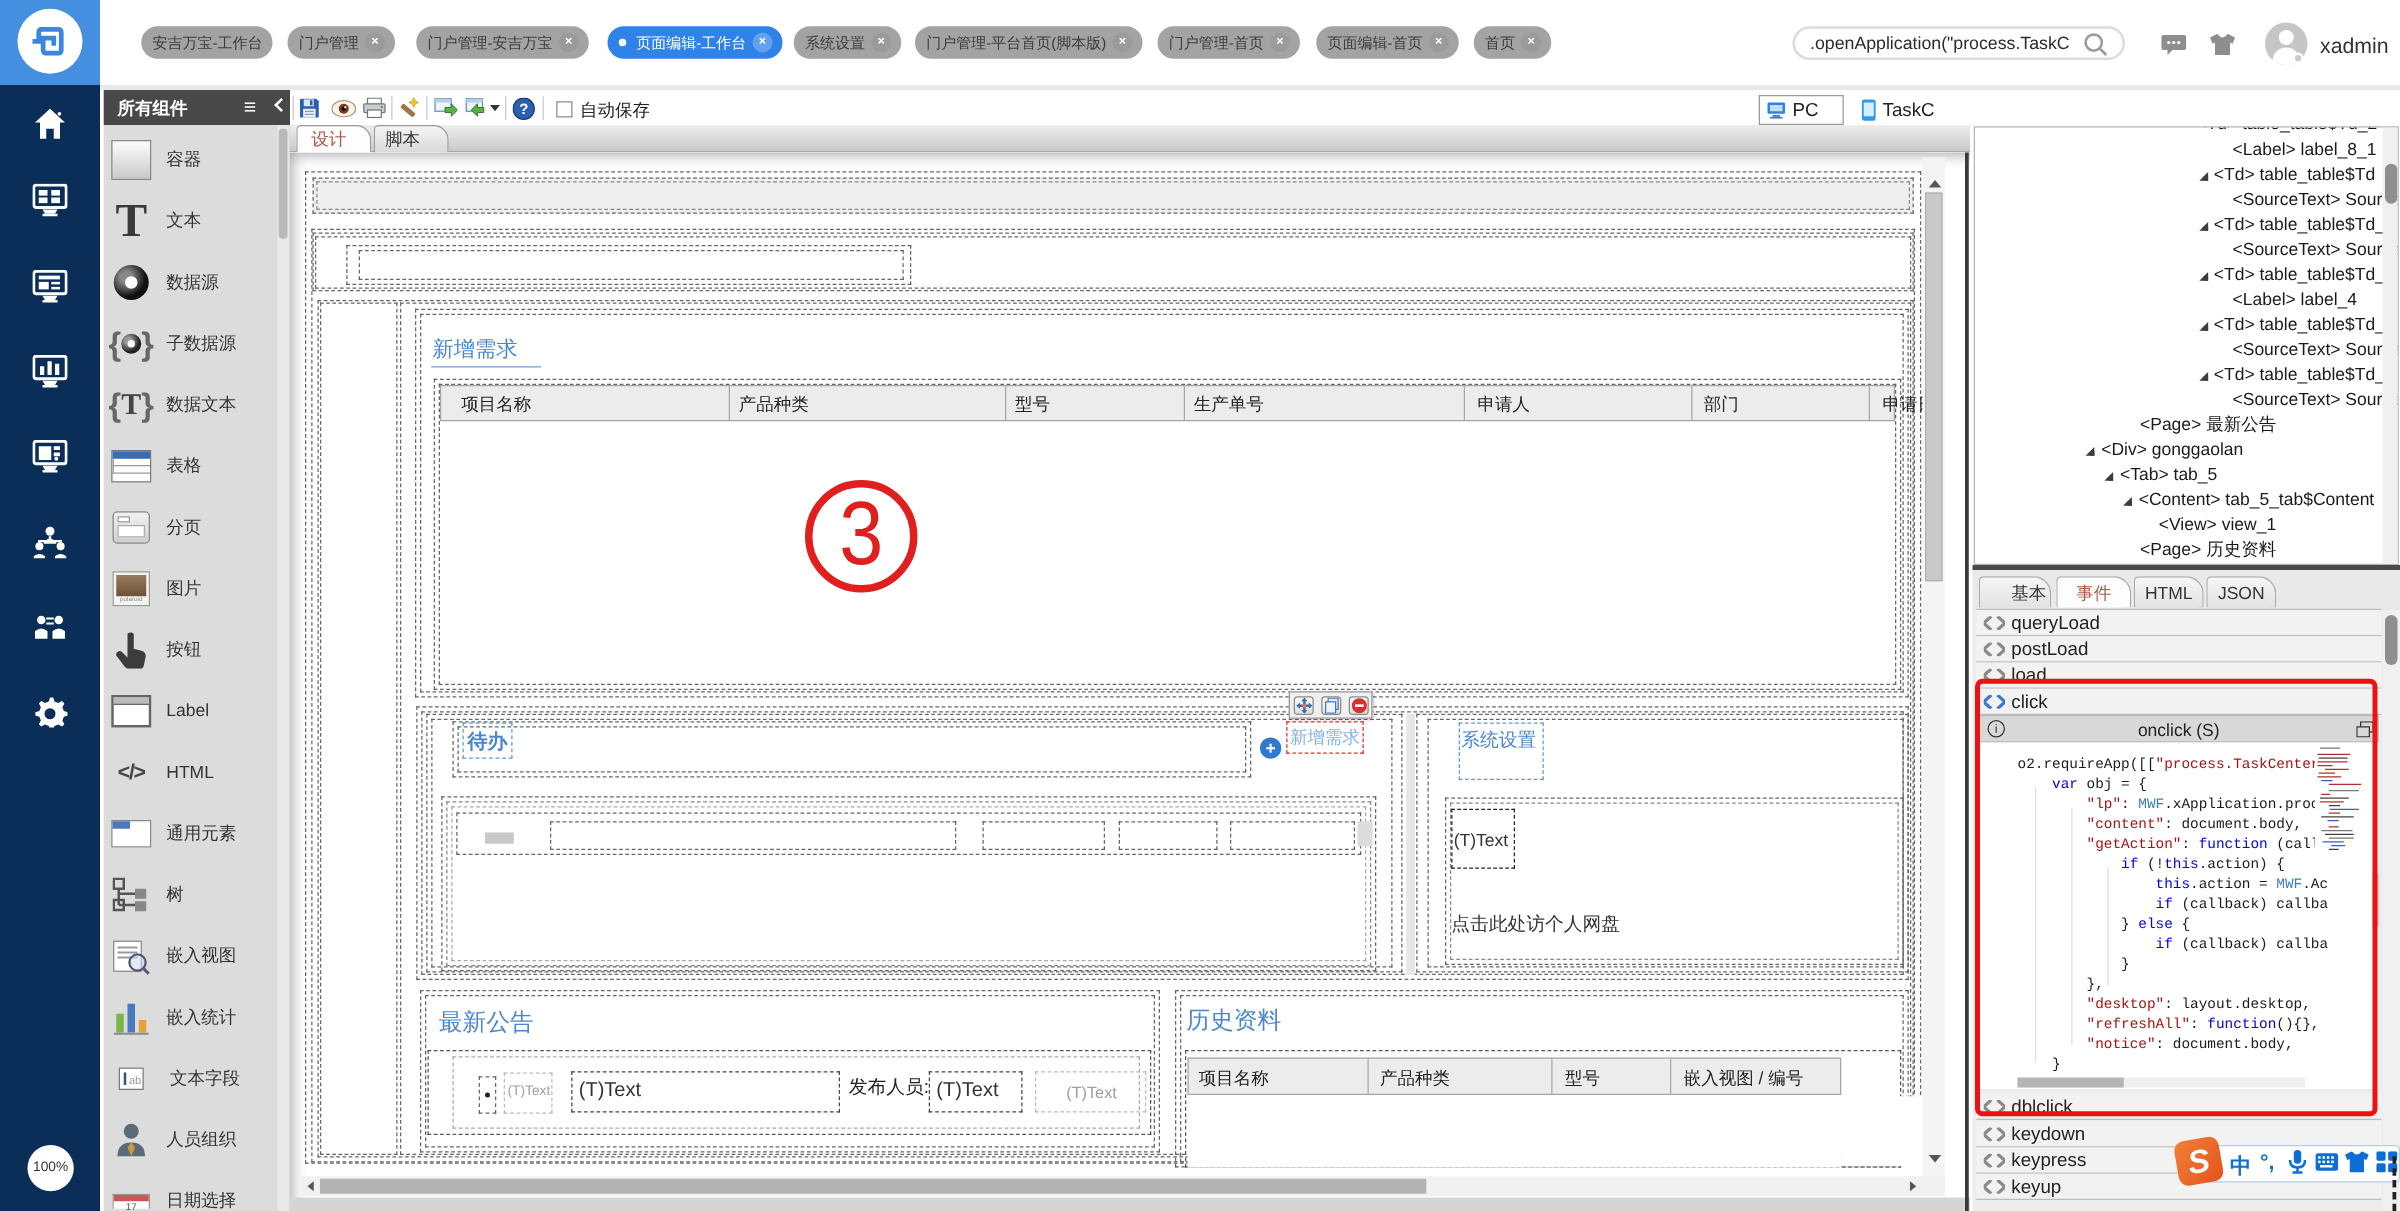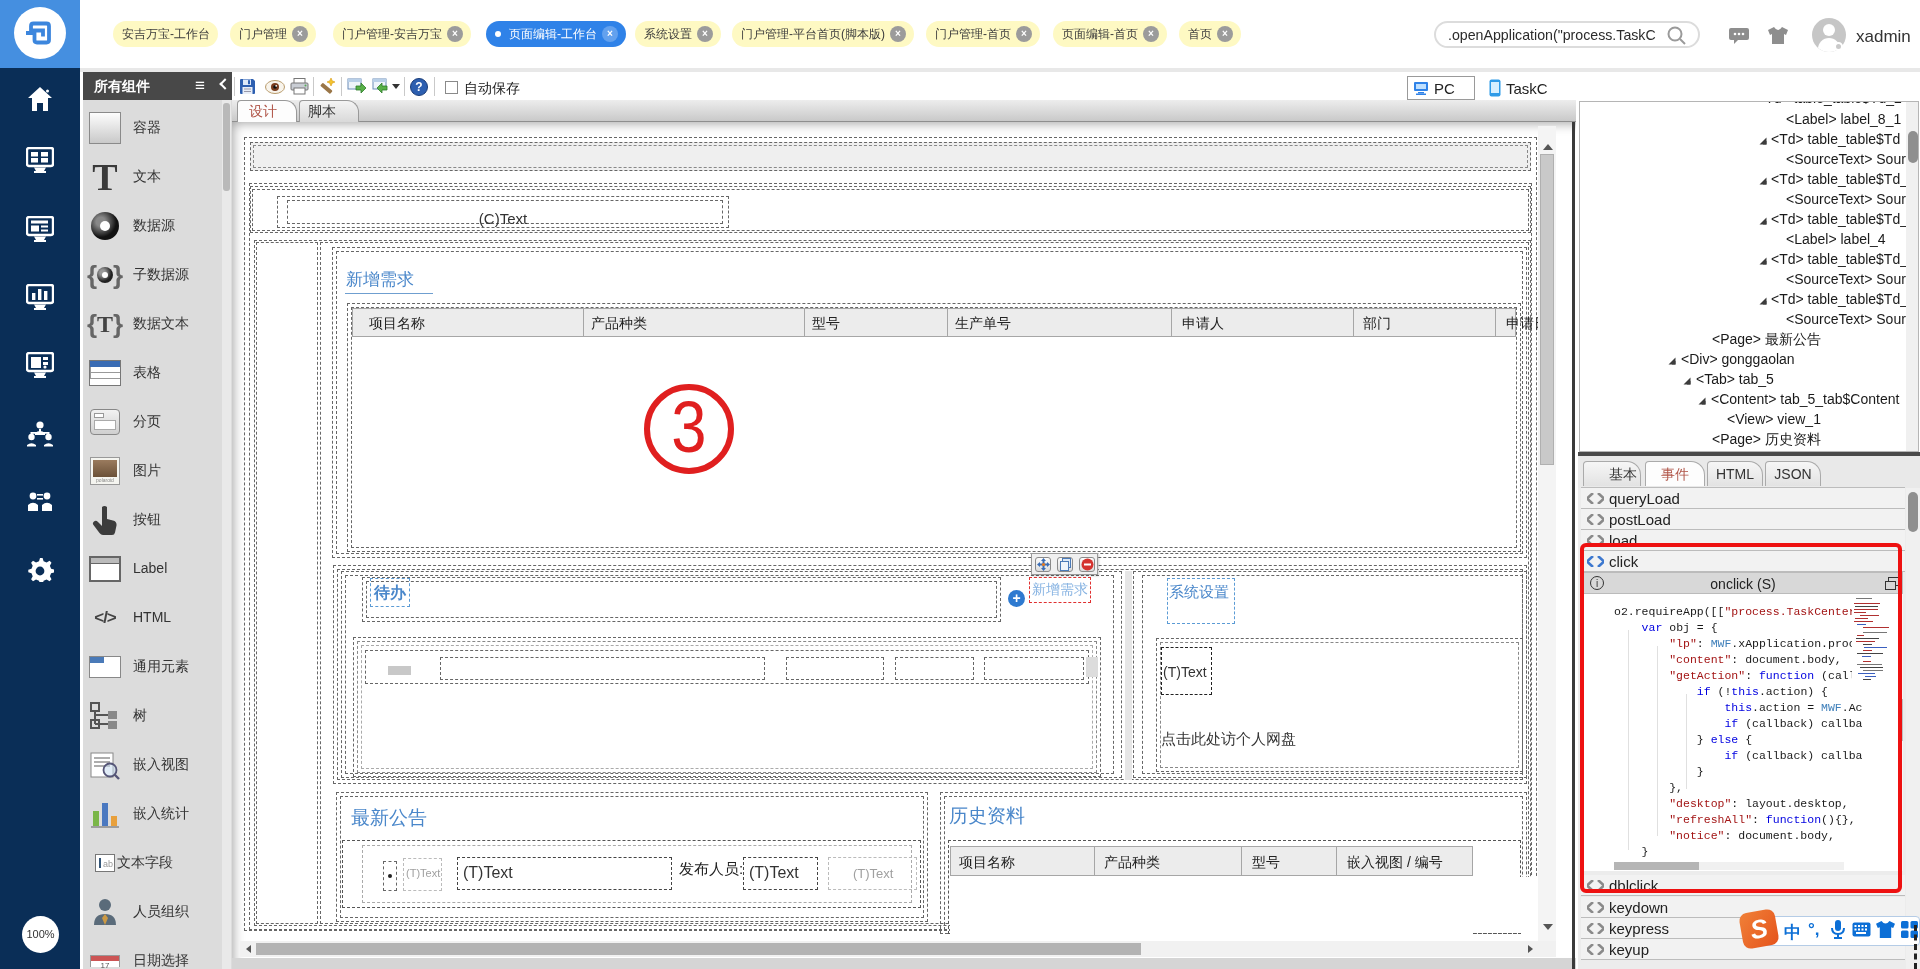--- a/index.html
+++ b/index.html
@@ -1,19 +1,19 @@
 <!DOCTYPE html>
 <html><head>
 <meta charset="utf-8">
 <style>
   * { margin:0; padding:0; box-sizing:border-box; }
   html,body { width:1920px; height:969px; overflow:hidden; font-family:"Liberation Sans",sans-serif; background:#fff; }
   .abs { position:absolute; }
   #page { position:relative; width:1920px; height:969px; }
-  .pill { position:absolute; top:21px; height:26px; background:#fef9c3; border-radius:13px;
+  .pill { position:absolute; top:21px; height:26px; background:#a3a3a3; border-radius:13px;
           display:flex; align-items:center; padding:0 8px 0 9px; font-size:12px; color:#3c3c3c; white-space:nowrap; }
   .pill .x { width:16px; height:16px; border-radius:50%; background:#9b9b9b; color:#fff; font-size:10px;
              line-height:16px; text-align:center; margin-left:5px; font-weight:bold; flex:none; }
   .pill.active { background:#2f82e8; color:#fff; }
   .pill.active .x { background:rgba(255,255,255,.25); color:#fff; }
   .dot { width:6px; height:6px; border-radius:50%; background:#fff; margin-right:8px; }
   .db { border:1px dashed #666; position:absolute; }
   .hdrcell { position:absolute; top:0; bottom:0; border-left:1px solid #a6a6a6; }
   .tri { position:absolute; width:0; height:0; border-left:7px solid transparent; border-top:7px solid transparent;
          border-right:7px solid #3c3c3c; border-bottom:7px solid #3c3c3c; transform:scale(.5); }
@@ -263,21 +263,21 @@
         <line x1="0" y1="28" x2="28" y2="28" stroke="#888" stroke-width="1.5"></line>
       </svg>
     </div>
     <div class="abs" style="left:133px;top:805px;font-size:14px;color:#333;white-space:nowrap;">嵌入统计</div>
     <div class="abs" style="left:88px;top:846px;width:34px;height:34px;display:flex;align-items:center;justify-content:center;">
       <div style="width:20px;height:18px;border:1px solid #777;background:#fff;position:relative;">
         <div style="position:absolute;left:3px;top:3px;width:1.6px;height:10px;background:#357;"></div>
         <div style="position:absolute;left:7px;top:4px;font-size:9px;color:#999;">ab</div>
       </div>
     </div>
-    <div class="abs" style="left:117px;top:854px;font-size:14px;color:#333;white-space:nowrap;">文本字段</div>
+    <div class="abs" style="left:136px;top:854px;font-size:14px;color:#333;white-space:nowrap;">文本字段</div>
     <div class="abs" style="left:88px;top:895px;width:34px;height:34px;display:flex;align-items:center;justify-content:center;">
       <svg width="26" height="30" viewBox="0 0 26 30">
         <circle cx="13" cy="8" r="6" fill="#5a6b7a"></circle>
         <path d="M2 28 q0 -11 11 -11 q11 0 11 11 z" fill="#5a6b7a"></path>
         <path d="M13 17 l3 4 -3 7 -3 -7 z" fill="#c94"></path>
       </svg>
     </div>
     <div class="abs" style="left:133px;top:903px;font-size:14px;color:#333;white-space:nowrap;">人员组织</div>
     <div class="abs" style="left:88px;top:944px;width:34px;height:34px;display:flex;align-items:center;justify-content:center;">
       <div style="width:30px;height:12px;border:1px solid #999;border-bottom:none;background:#fff;position:relative;">
@@ -361,21 +361,20 @@
 
   <div id="canvas" class="abs" style="left:232px;top:122px;width:1344px;height:836px;background:#fff;box-shadow:inset 9px 9px 12px -8px rgba(0,0,0,.38);overflow:hidden;">
 <div class="db" style="left:12px;top:15px;width:1293px;height:794px;"></div>
 <div class="db" style="left:18px;top:20px;width:1281px;height:29px;background:#efefef;"></div>
 <div class="db" style="left:21px;top:23px;width:1275px;height:23px;border-color:#888;"></div>
 <div class="db" style="left:17px;top:61px;width:1283px;height:747px;"></div>
 <div class="db" style="left:18px;top:64px;width:1281px;height:47px;"></div>
 <div class="db" style="left:20px;top:67px;width:1277px;height:42px;"></div>
 <div class="db" style="left:45px;top:74px;width:452px;height:32px;"></div>
 <div class="db" style="left:55px;top:78px;width:436px;height:24px;"></div>
-<div class="abs" style="left:45px;top:88px;font-size:15px;color:#333;white-space:nowrap;width:452px;text-align:center;">(C)Text</div>
 <div class="db" style="left:22px;top:118px;width:1277px;height:686px;"></div>
 <div class="db" style="left:24px;top:120px;width:62px;height:682px;"></div>
 <div class="db" style="left:88px;top:120px;width:1209px;height:682px;"></div>
 <div class="db" style="left:100px;top:125px;width:1195px;height:311px;"></div>
 <div class="db" style="left:104px;top:129px;width:1187px;height:303px;"></div>
 <div class="abs" style="left:113px;top:146px;font-size:17px;color:#4a87ca;white-space:nowrap;padding:0 19px 2px 1px;border-bottom:1px solid #6f9fd0;">新增需求</div>
 <div class="db" style="left:115px;top:181px;width:1174px;height:249px;"></div>
 <div class="db" style="left:119px;top:185px;width:1166px;height:241px;"></div>
 <div class="abs" style="left:120px;top:186px;width:1164px;height:29px;background:#ececec;border:1px solid #a6a6a6;">
         <div class="hdrcell" style="left:230px;"></div>

